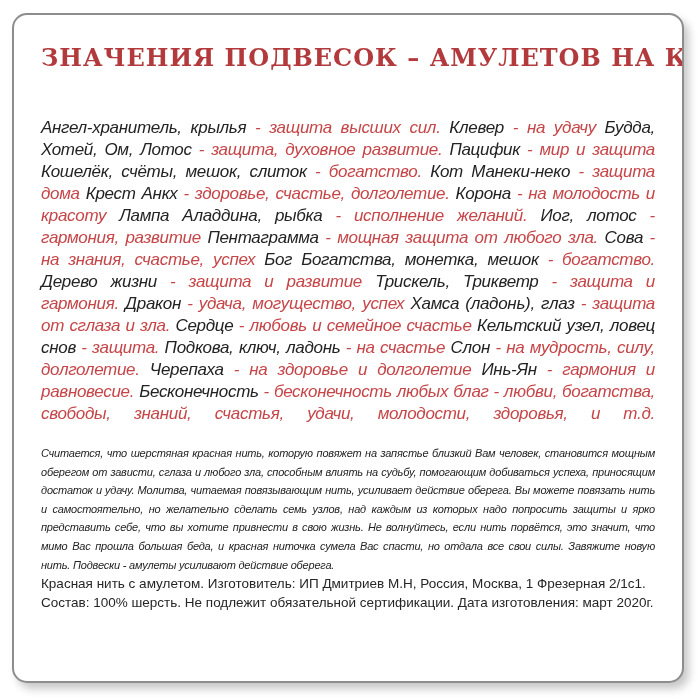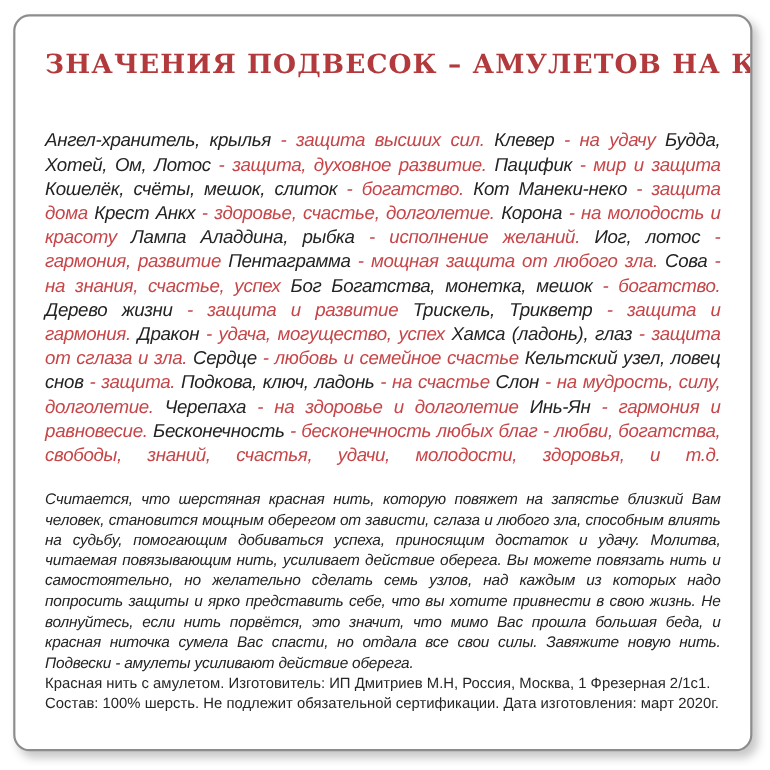--- a/index.html
+++ b/index.html
@@ -21,21 +21,21 @@
     text-align:center; white-space:nowrap; margin:4px 0 15px 0;
   }
   .amulets {
     font-style:italic; font-size:17px; line-height:22px; color:#232323;
     text-align:justify; text-align-last:justify; letter-spacing:-0.3px;
     word-spacing:0.5px;
     margin-top:45px;
   }
   .amulet-meaning { color:#c64548; }
   .desc {
-    font-style:italic; font-size:14px; line-height:18.6px; color:#232323;
+    font-style:italic; font-size:11px; line-height:18.6px; color:#232323;
     text-align:justify; margin-top:19px; letter-spacing:-0.2px;
   }
   .footer {
     margin-top:1px; font-size:13.5px; line-height:18.5px; color:#262626;
     letter-spacing:0;
   }
 </style>
 </head>
 <body>
 

